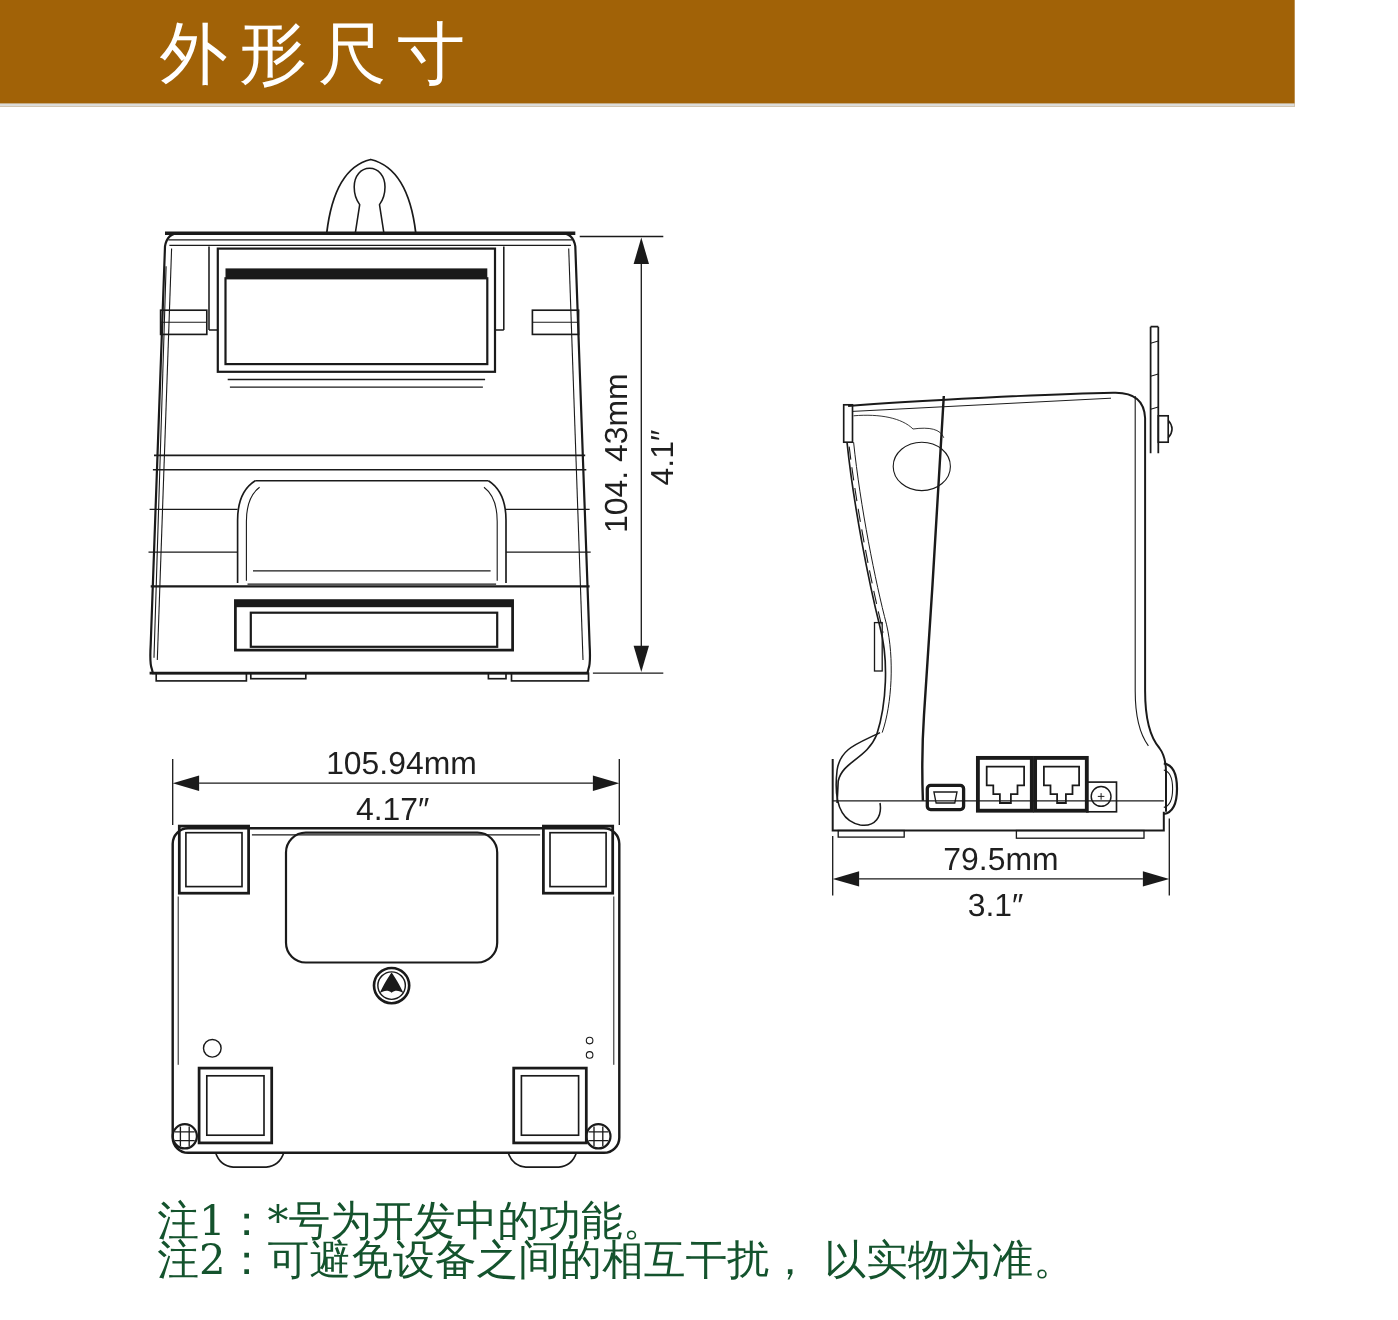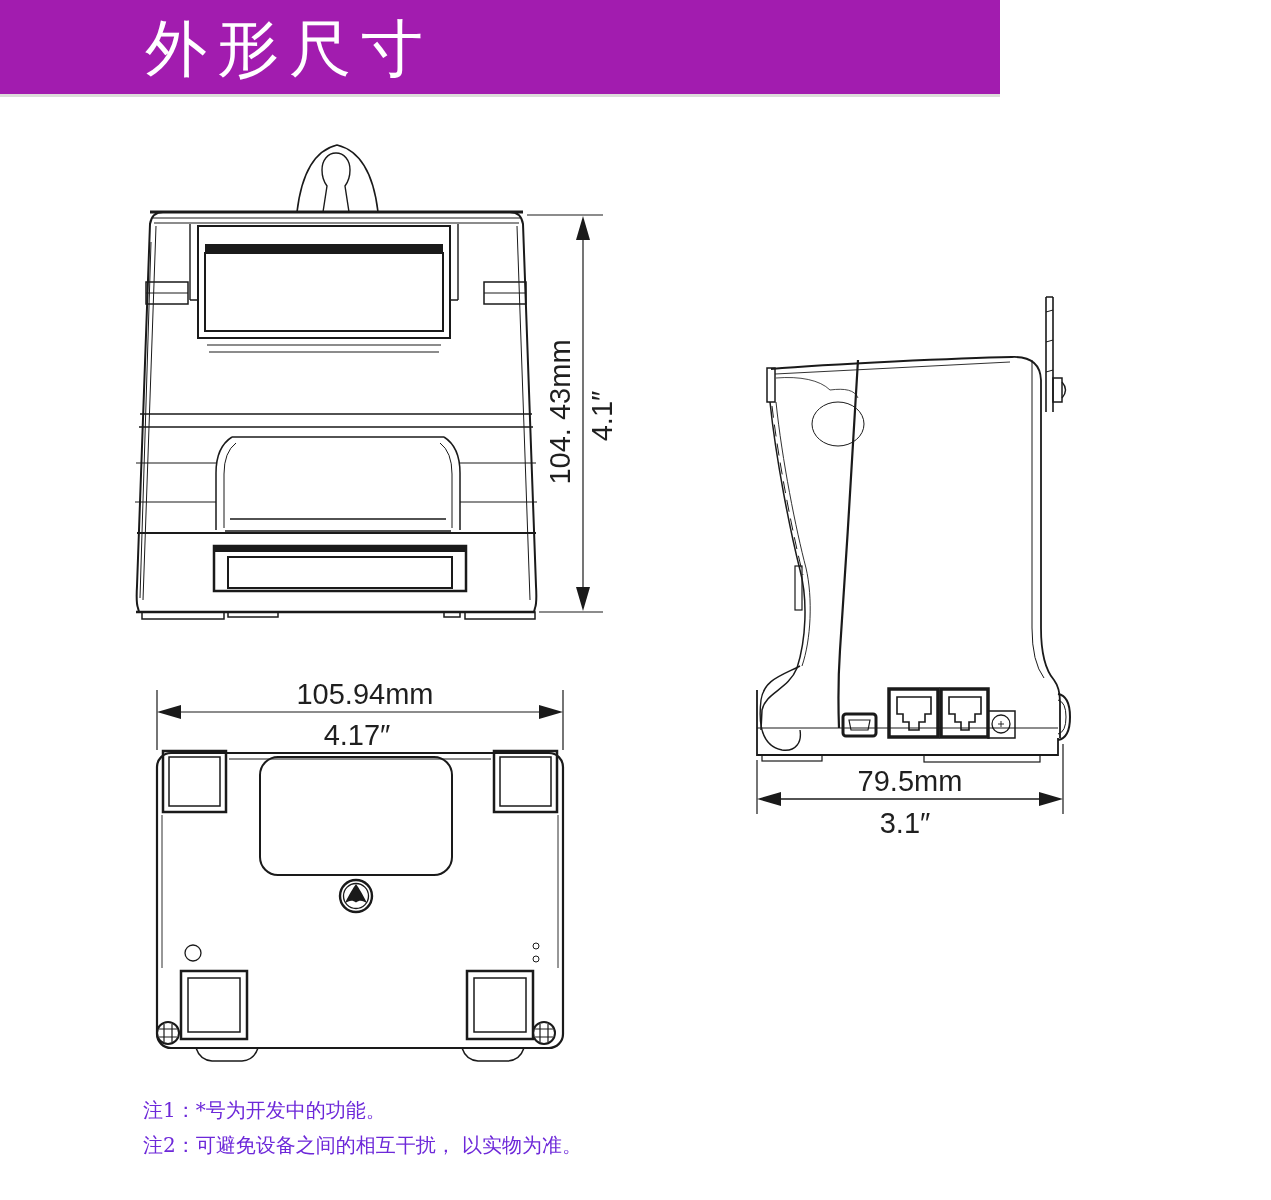--- a/index.html
+++ b/index.html
@@ -5,22 +5,22 @@
   html, body {
     margin: 0; padding: 0;
     width: 1271px; height: 1200px;
     background: #ffffff;
     overflow: hidden;
     position: relative;
     font-family: "Liberation Sans", sans-serif;
   }
   .banner {
     position: absolute; left: 0; top: 0;
-    width: 1000px; height: 94px;
-    background: #a21caf;
+    width: 1177px; height: 94px;
+    background: #a16207;
     border-bottom: 3px solid #dcdcda;
     display: flex; align-items: center;
   }
   .banner-title {
     margin: 0;
     padding-left: 145px; padding-top: 4px;
     font-family: "DejaVu Serif", "Liberation Serif", serif;
     font-weight: normal;
     font-size: 62px;
     letter-spacing: 10px;
@@ -29,22 +29,22 @@
   svg.drawing { position: absolute; left: 0; top: 0; }
   svg .ln   { stroke: #1a1a1a; fill: none; }
   svg .fill { fill: #1a1a1a; stroke: none; }
   svg text.dim {
     font-family: "Liberation Sans", sans-serif;
     font-size: 29px; fill: #1f1f1f; stroke: none;
   }
   .notes {
     position: absolute; left: 143px; top: 1093px;
     font-family: "DejaVu Serif", "Liberation Serif", serif;
-    font-size: 20px; line-height: 35px;
-    color: #6d28d9; white-space: nowrap;
+    font-size: 38px; line-height: 35px;
+    color: #14532d; white-space: nowrap;
   }
   .notes p { margin: 0; }
 </style>
 </head>
 <body>
 
 <div class="banner">
   <h1 class="banner-title">外形尺寸</h1>
 </div>
 

